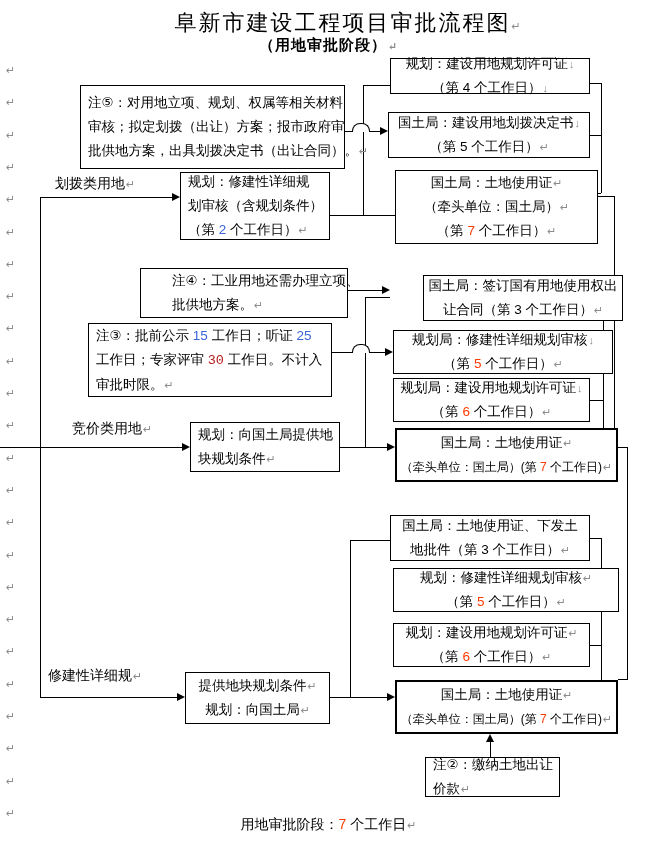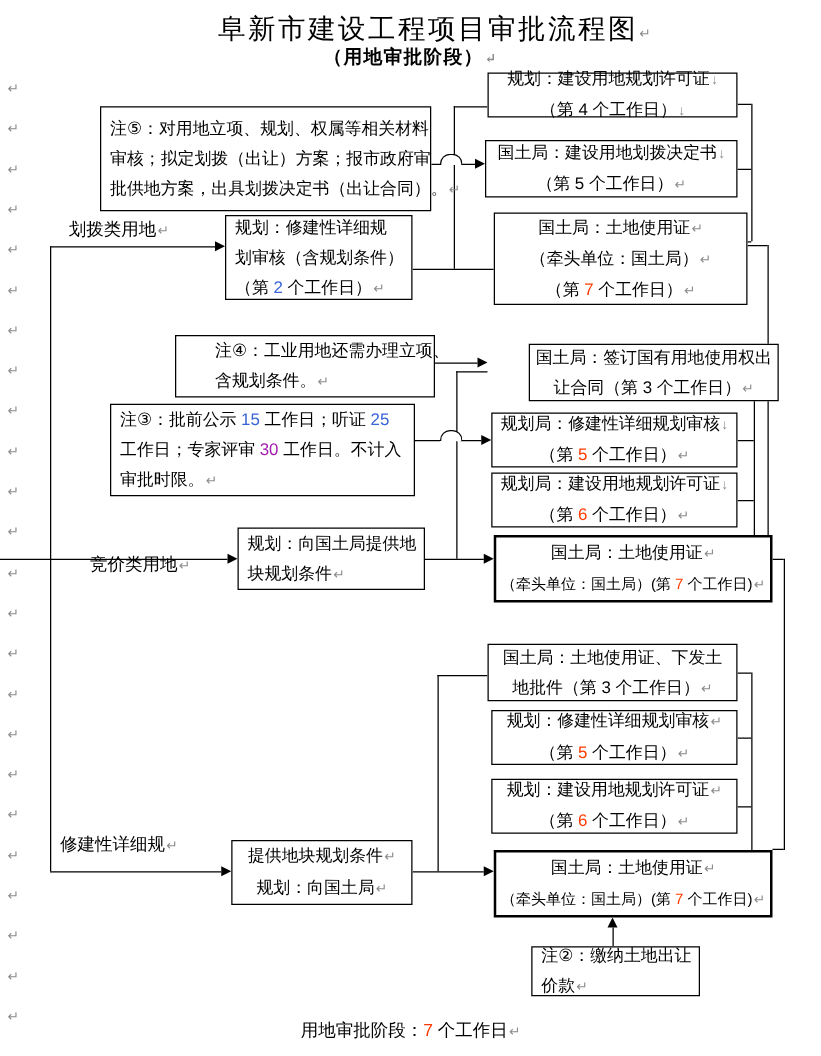--- a/index.html
+++ b/index.html
@@ -59,21 +59,21 @@
       <span class="pmark" style="top: 613.1px;">↵</span>
       <span class="pmark" style="top: 645.4px;">↵</span>
       <span class="pmark" style="top: 677.7px;">↵</span>
       <span class="pmark" style="top: 710px;">↵</span>
       <span class="pmark" style="top: 742.3px;">↵</span>
       <span class="pmark" style="top: 774.6px;">↵</span>
       <span class="pmark" style="top: 806.9px;">↵</span>
     </div>
 
   <span class="plain-label" style="left:55px;top:175px;"><span>划拨类用地</span><span class="mark" style="color: rgb(140, 140, 140);">↵</span></span>
-  <span class="plain-label" style="left:72px;top:420px;margin-top:23px;"><span>竞价类用地</span><span class="mark" style="color: rgb(140, 140, 140);">↵</span></span>
+  <span class="plain-label" style="left:72px;top:420px;"><span>竞价类用地</span><span class="mark" style="color: rgb(140, 140, 140);">↵</span></span>
   <span class="plain-label" style="left:48px;top:667px;"><span>修建性详细规</span><span class="mark" style="color: rgb(140, 140, 140);">↵</span></span>
 
   <div class="box left" style="left:80px;top:85px;width:265px;height:84px;">
       <div class="line"><span>注⑤：对用地立项、规划、权属等相关材料</span></div>
       <div class="line"><span>审核；拟定划拨（出让）方案；报市政府审</span></div>
       <div class="line"><span>批供地方案，出具划拨决定书（出让合同）。</span><span class="mark" style="color: rgb(140, 140, 140);">↵</span></div>
     </div>
   <div class="box" style="left:390px;top:58px;width:200px;height:36px;">
       <div class="line"><span>规划：建设用地规划许可证</span><span class="mark" style="color: rgb(140, 140, 140);">↓</span></div>
       <div class="line"><span>（第 4 个工作日）</span><span class="mark" style="color: rgb(140, 140, 140);">↓</span></div>
@@ -87,52 +87,52 @@
       <div class="line"><span>（牵头单位：国土局）</span><span class="mark" style="color: rgb(140, 140, 140);">↵</span></div>
       <div class="line"><span>（第 </span><span style="color: rgb(255, 58, 0);">7</span><span> 个工作日）</span><span class="mark" style="color: rgb(140, 140, 140);">↵</span></div>
     </div>
   <div class="box left" style="left:180px;top:172px;width:150px;height:68px;">
       <div class="line"><span>规划：修建性详细规</span></div>
       <div class="line"><span>划审核（含规划条件）</span></div>
       <div class="line"><span>（第 </span><span style="color: rgb(58, 100, 216);">2</span><span> 个工作日）</span><span class="mark" style="color: rgb(140, 140, 140);">↵</span></div>
     </div>
   <div class="box left" style="left:140px;top:268px;width:208px;height:50px;padding-left:31px;">
       <div class="line"><span>注④：工业用地还需办理立项、</span></div>
-      <div class="line"><span>含规划条件。</span><span class="mark" style="color: rgb(140, 140, 140);">↵</span></div>
+      <div class="line"><span>批供地方案。</span><span class="mark" style="color: rgb(140, 140, 140);">↵</span></div>
     </div>
   <div class="box left" style="left:88px;top:323px;width:244px;height:74px;">
       <div class="line"><span>注③：批前公示 </span><span style="color: rgb(58, 100, 216);">15</span><span> 工作日；听证 </span><span style="color: rgb(58, 100, 216);">25</span></div>
-      <div class="line"><span>工作日；专家评审 </span><span style="color: #a21caf;">30</span><span> 工作日。不计入</span></div>
+      <div class="line"><span>工作日；专家评审 </span><span style="color: #b91c1c; font-family: Liberation Mono, monospace;">30</span><span> 工作日。不计入</span></div>
       <div class="line"><span>审批时限。</span><span class="mark" style="color: rgb(140, 140, 140);">↵</span></div>
     </div>
   <div class="box" style="left:390px;top:275px;width:200px;height:46px;margin-left:33px;">
       <div class="line"><span>国土局：签订国有用地使用权出</span></div>
       <div class="line"><span>让合同（第 3 个工作日）</span><span class="mark" style="color: rgb(140, 140, 140);">↵</span></div>
     </div>
-  <div class="box" style="left:393px;top:330px;width:197px;height:44px;">
+  <div class="box" style="left:393px;top:330px;width:220px;height:44px;">
       <div class="line"><span>规划局：修建性详细规划审核</span><span class="mark" style="color: rgb(140, 140, 140);">↓</span></div>
       <div class="line"><span>（第 </span><span style="color: rgb(255, 58, 0);">5</span><span> 个工作日）</span><span class="mark" style="color: rgb(140, 140, 140);">↵</span></div>
     </div>
   <div class="box" style="left:393px;top:378px;width:197px;height:44px;">
       <div class="line"><span>规划局：建设用地规划许可证</span><span class="mark" style="color: rgb(140, 140, 140);">↓</span></div>
       <div class="line"><span>（第 </span><span style="color: rgb(255, 58, 0);">6</span><span> 个工作日）</span><span class="mark" style="color: rgb(140, 140, 140);">↵</span></div>
     </div>
   <div class="box bold" style="left:395px;top:428px;width:223px;height:54px;">
       <div class="line"><span>国土局：土地使用证</span><span class="mark" style="color: rgb(140, 140, 140);">↵</span></div>
       <div class="line"><span>（牵头单位：国土局）(第 </span><span style="color: rgb(255, 58, 0);">7</span><span> 个工作日)</span><span class="mark" style="color: rgb(140, 140, 140);">↵</span></div>
     </div>
   <div class="box left" style="left:190px;top:422px;width:150px;height:50px;">
       <div class="line"><span>规划：向国土局提供地</span></div>
       <div class="line"><span>块规划条件</span><span class="mark" style="color: rgb(140, 140, 140);">↵</span></div>
     </div>
   <div class="box" style="left:390px;top:515px;width:200px;height:46px;">
       <div class="line"><span>国土局：土地使用证、下发土</span></div>
       <div class="line"><span>地批件（第 3 个工作日）</span><span class="mark" style="color: rgb(140, 140, 140);">↵</span></div>
     </div>
-  <div class="box" style="left:393px;top:568px;width:197px;height:44px;">
+  <div class="box" style="left:393px;top:568px;width:226px;height:44px;">
       <div class="line"><span>规划：修建性详细规划审核</span><span class="mark" style="color: rgb(140, 140, 140);">↵</span></div>
       <div class="line"><span>（第 </span><span style="color: rgb(255, 58, 0);">5</span><span> 个工作日）</span><span class="mark" style="color: rgb(140, 140, 140);">↵</span></div>
     </div>
   <div class="box" style="left:393px;top:623px;width:197px;height:44px;">
       <div class="line"><span>规划：建设用地规划许可证</span><span class="mark" style="color: rgb(140, 140, 140);">↵</span></div>
       <div class="line"><span>（第 </span><span style="color: rgb(255, 58, 0);">6</span><span> 个工作日）</span><span class="mark" style="color: rgb(140, 140, 140);">↵</span></div>
     </div>
   <div class="box bold" style="left:395px;top:680px;width:223px;height:54px;">
       <div class="line"><span>国土局：土地使用证</span><span class="mark" style="color: rgb(140, 140, 140);">↵</span></div>
       <div class="line"><span>（牵头单位：国土局）(第 </span><span style="color: rgb(255, 58, 0);">7</span><span> 个工作日)</span><span class="mark" style="color: rgb(140, 140, 140);">↵</span></div>

